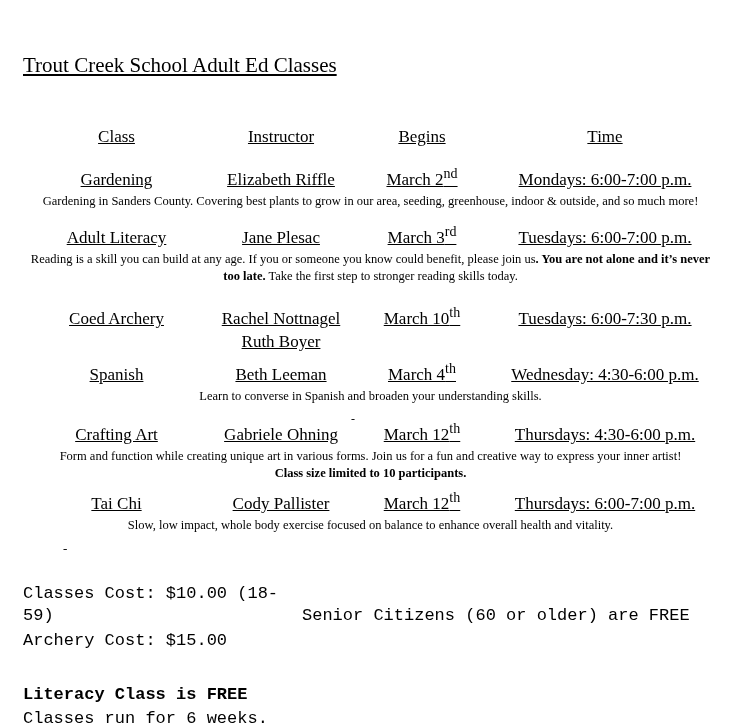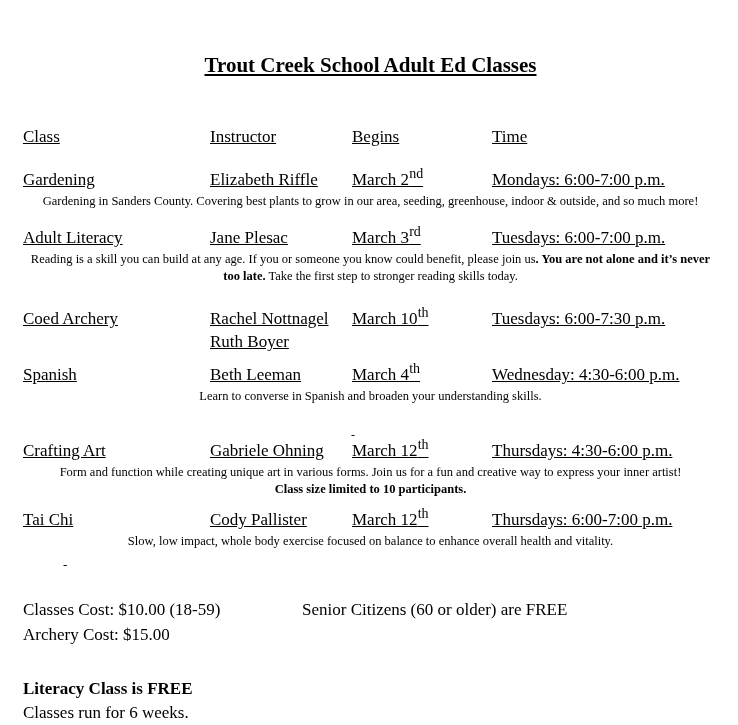--- a/index.html
+++ b/index.html
@@ -7,32 +7,32 @@
     margin: 0; padding: 0;
     width: 738px; height: 725px;
     background: #ffffff;
     color: #000000;
     font-family: "Liberation Serif", serif;
     overflow: hidden;
   }
   .page { padding: 52px 20px 0 23px; }
 
   .doc-title {
-    text-align: center;
     font-size: 21px;
-    font-weight: bold;
+    font-weight: normal;
     text-decoration: underline;
     margin: 0 0 48px 0;
     line-height: 26px;
   }
 
   .grid-row {
     display: grid;
     grid-template-columns: 187px 142px 140px 1fr;
     align-items: start;
+    text-align: center;
   }
 
   .header-row { margin-bottom: 20px; }
   .header-row .cell {
     font-size: 17px;
     text-decoration: underline;
     line-height: 22px;
   }
 
   .class-row { font-size: 17px; line-height: 23px; position: relative; text-decoration: underline; }
@@ -43,39 +43,39 @@
     line-height: 17px;
     margin: 2px 0 0 0;
     max-width: 695px;
     text-align: center;
   }
   .desc b { font-weight: bold; }
   .desc .bold-newline { display: block; }
 
   .row-block { margin-bottom: 16px; }
   .mb-sm { margin-bottom: 10px; }
-  .mb-md { margin-bottom: 34px; }
+  .mb-md { margin-bottom: 18px; }
   .mb-lg { margin-bottom: 22px; }
 
   .stray-mark-above {
     position: absolute;
     left: 328px;
     top: -10px;
     font-size: 12px;
     line-height: 12px;
   }
   .stray-dash-line {
     font-size: 13px;
     line-height: 17px;
     padding-left: 40px;
     margin: 6px 0 26px 0;
   }
 
   .footer { font-size: 17px; line-height: 22px; }
-  .footer-line { margin: 0 0 2px 0; }
+  .footer-line { margin: 0 0 2px 0; font-family: Liberation Mono, monospace; }
   .footer-line.first { margin-bottom: 3px; }
   .cost-left { display: inline-block; width: 279px; }
   .bold-line { font-weight: bold; margin-top: 32px; }
 </style>
 </head>
 <body>
 
 <div class="page">
 
   <h1 class="doc-title">Trout Creek School Adult Ed Classes</h1>

